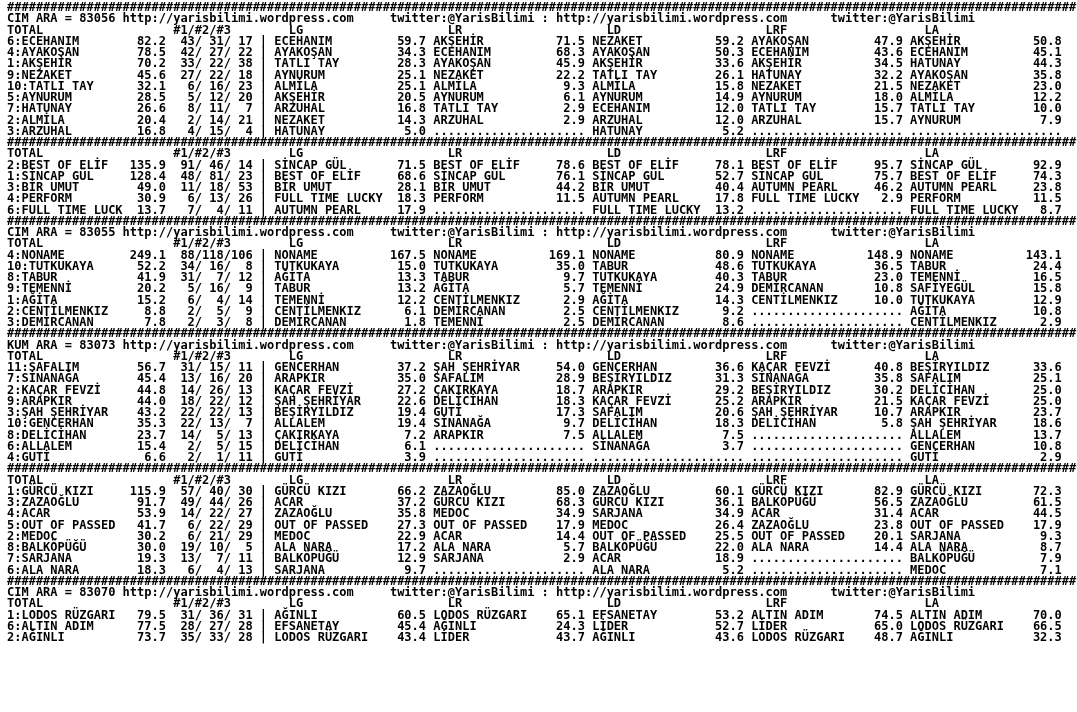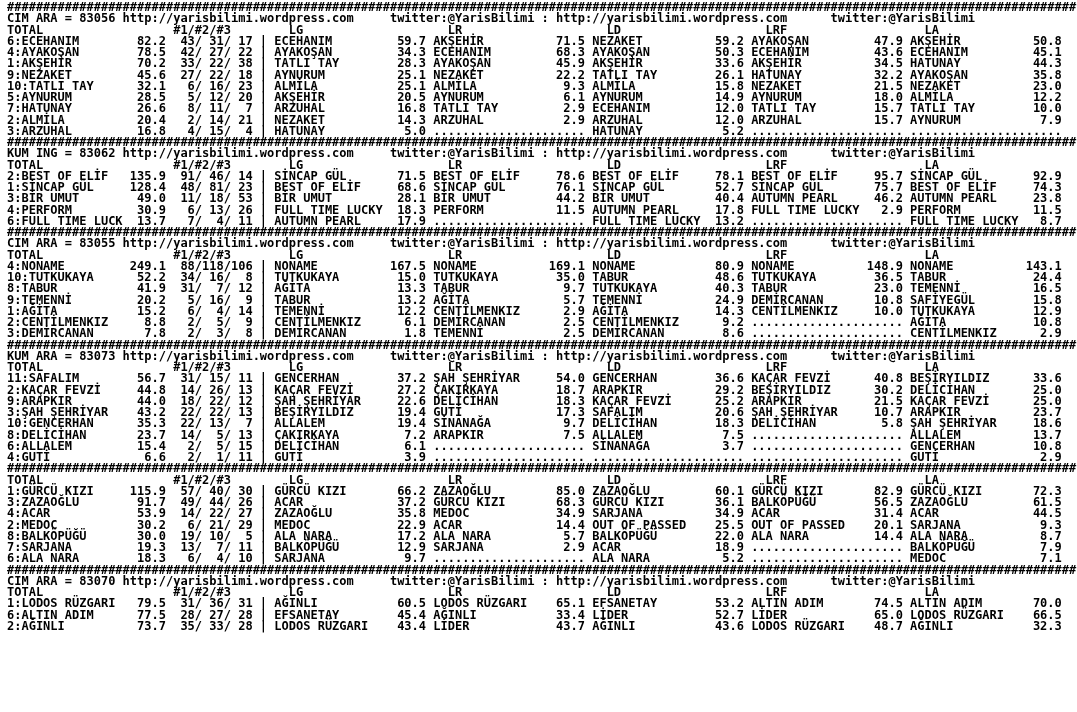--- a/index.html
+++ b/index.html
@@ -24,56 +24,57 @@
     <pre class="ln">6:ECEHANIM        82.2  43/ 31/ 17 | ECEHANIM         59.7 AKŞEHİR          71.5 NEZAKET          59.2 AYAKOŞAN         47.9 AKŞEHİR          50.8 </pre>
     <pre class="ln">4:AYAKOŞAN        78.5  42/ 27/ 22 | AYAKOŞAN         34.3 ECEHANIM         68.3 AYAKOŞAN         50.3 ECEHANIM         43.6 ECEHANIM         45.1 </pre>
     <pre class="ln">1:AKŞEHİR         70.2  33/ 22/ 38 | TATLI TAY        28.3 AYAKOŞAN         45.9 AKŞEHİR          33.6 AKŞEHİR          34.5 HATUNAY          44.3 </pre>
     <pre class="ln">9:NEZAKET         45.6  27/ 22/ 18 | AYNURUM          25.1 NEZAKET          22.2 TATLI TAY        26.1 HATUNAY          32.2 AYAKOŞAN         35.8 </pre>
     <pre class="ln">10:TATLI TAY      32.1   6/ 16/ 23 | ALMİLA           25.1 ALMİLA            9.3 ALMİLA           15.8 NEZAKET          21.5 NEZAKET          23.0 </pre>
     <pre class="ln">5:AYNURUM         28.5   5/ 12/ 20 | AKŞEHİR          20.5 AYNURUM           6.1 AYNURUM          14.9 AYNURUM          18.0 ALMİLA           12.2 </pre>
     <pre class="ln">7:HATUNAY         26.6   8/ 11/  7 | ARZUHAL          16.8 TATLI TAY         2.9 ECEHANIM         12.0 TATLI TAY        15.7 TATLI TAY        10.0 </pre>
     <pre class="ln">2:ALMİLA          20.4   2/ 14/ 21 | NEZAKET          14.3 ARZUHAL           2.9 ARZUHAL          12.0 ARZUHAL          15.7 AYNURUM           7.9 </pre>
     <pre class="ln">3:ARZUHAL         16.8   4/ 15/  4 | HATUNAY           5.0 ..................... HATUNAY           5.2 ..................... ..................... </pre>
     <pre class="ln">####################################################################################################################################################</pre>
-    <pre class="ln">KUM ING = 83062 http://yarisbilimi.wordpress.com     twitter:@YarisBilimi : http://yarisbilimi.wordpress.com      twitter:@YarisBilimi</pre>
     <pre class="ln">TOTAL                  #1/#2/#3        LG                    LR                    LD                    LRF                   LA</pre>
     <pre class="ln">2:BEST OF ELİF   135.9  91/ 46/ 14 | SİNCAP GÜL       71.5 BEST OF ELİF     78.6 BEST OF ELİF     78.1 BEST OF ELİF     95.7 SİNCAP GÜL       92.9 </pre>
     <pre class="ln">1:SİNCAP GÜL     128.4  48/ 81/ 23 | BEST OF ELİF     68.6 SİNCAP GÜL       76.1 SİNCAP GÜL       52.7 SİNCAP GÜL       75.7 BEST OF ELİF     74.3 </pre>
     <pre class="ln">3:BİR UMUT        49.0  11/ 18/ 53 | BİR UMUT         28.1 BİR UMUT         44.2 BİR UMUT         40.4 AUTUMN PEARL     46.2 AUTUMN PEARL     23.8 </pre>
     <pre class="ln">4:PERFORM         30.9   6/ 13/ 26 | FULL TIME LUCKY  18.3 PERFORM          11.5 AUTUMN PEARL     17.8 FULL TIME LUCKY   2.9 PERFORM          11.5 </pre>
     <pre class="ln">6:FULL TIME LUCK  13.7   7/  4/ 11 | AUTUMN PEARL     17.9 ..................... FULL TIME LUCKY  13.2 ..................... FULL TIME LUCKY   8.7 </pre>
     <pre class="ln">####################################################################################################################################################</pre>
     <pre class="ln">CIM ARA = 83055 http://yarisbilimi.wordpress.com     twitter:@YarisBilimi : http://yarisbilimi.wordpress.com      twitter:@YarisBilimi</pre>
     <pre class="ln">TOTAL                  #1/#2/#3        LG                    LR                    LD                    LRF                   LA</pre>
     <pre class="ln">4:NONAME         249.1  88/118/106 | NONAME          167.5 NONAME          169.1 NONAME           80.9 NONAME          148.9 NONAME          143.1 </pre>
     <pre class="ln">10:TUTKUKAYA      52.2  34/ 16/  8 | TUTKUKAYA        15.0 TUTKUKAYA        35.0 TABUR            48.6 TUTKUKAYA        36.5 TABUR            24.4 </pre>
     <pre class="ln">8:TABUR           41.9  31/  7/ 12 | AĞİTA            13.3 TABUR             9.7 TUTKUKAYA        40.3 TABUR            23.0 TEMENNİ          16.5 </pre>
     <pre class="ln">9:TEMENNİ         20.2   5/ 16/  9 | TABUR            13.2 AĞİTA             5.7 TEMENNİ          24.9 DEMİRCANAN       10.8 SAFİYEGÜL        15.8 </pre>
     <pre class="ln">1:AĞİTA           15.2   6/  4/ 14 | TEMENNİ          12.2 CENTİLMENKIZ      2.9 AĞİTA            14.3 CENTİLMENKIZ     10.0 TUTKUKAYA        12.9 </pre>
     <pre class="ln">2:CENTİLMENKIZ     8.8   2/  5/  9 | CENTİLMENKIZ      6.1 DEMİRCANAN        2.5 CENTİLMENKIZ      9.2 ..................... AĞİTA            10.8 </pre>
     <pre class="ln">3:DEMİRCANAN       7.8   2/  3/  8 | DEMİRCANAN        1.8 TEMENNİ           2.5 DEMİRCANAN        8.6 ..................... CENTİLMENKIZ      2.9 </pre>
     <pre class="ln">####################################################################################################################################################</pre>
     <pre class="ln">KUM ARA = 83073 http://yarisbilimi.wordpress.com     twitter:@YarisBilimi : http://yarisbilimi.wordpress.com      twitter:@YarisBilimi</pre>
     <pre class="ln">TOTAL                  #1/#2/#3        LG                    LR                    LD                    LRF                   LA</pre>
     <pre class="ln">11:SAFALIM        56.7  31/ 15/ 11 | GENCERHAN        37.2 ŞAH ŞEHRİYAR     54.0 GENCERHAN        36.6 KAÇAR FEVZİ      40.8 BEŞİRYILDIZ      33.6 </pre>
+    <pre class="ln">7:SİNANAĞA        45.4  13/ 16/ 20 | ARAPKIR          35.0 SAFALIM          28.9 BEŞİRYILDIZ      31.3 SİNANAĞA         35.8 SAFALIM          25.1 </pre>
     <pre class="ln">2:KAÇAR FEVZİ     44.8  14/ 26/ 13 | KAÇAR FEVZİ      27.2 ÇAKIRKAYA        18.7 ARAPKIR          29.2 BEŞİRYILDIZ      30.2 DELİCİHAN        25.0 </pre>
     <pre class="ln">9:ARAPKIR         44.0  18/ 22/ 12 | ŞAH ŞEHRİYAR     22.6 DELİCİHAN        18.3 KAÇAR FEVZİ      25.2 ARAPKIR          21.5 KAÇAR FEVZİ      25.0 </pre>
     <pre class="ln">3:ŞAH ŞEHRİYAR    43.2  22/ 22/ 13 | BEŞİRYILDIZ      19.4 GUTİ             17.3 SAFALIM          20.6 ŞAH ŞEHRİYAR     10.7 ARAPKIR          23.7 </pre>
     <pre class="ln">10:GENCERHAN      35.3  22/ 13/  7 | ALLALEM          19.4 SİNANAĞA          9.7 DELİCİHAN        18.3 DELİCİHAN         5.8 ŞAH ŞEHRİYAR     18.6 </pre>
     <pre class="ln">8:DELİCİHAN       23.7  14/  5/ 13 | ÇAKIRKAYA         7.2 ARAPKIR           7.5 ALLALEM           7.5 ..................... ALLALEM          13.7 </pre>
     <pre class="ln">6:ALLALEM         15.4   2/  5/ 15 | DELİCİHAN         6.1 ..................... SİNANAĞA          3.7 ..................... GENCERHAN        10.8 </pre>
     <pre class="ln">4:GUTİ             6.6   2/  1/ 11 | GUTİ              3.9 ..................... ..................... ..................... GUTİ              2.9 </pre>
     <pre class="ln">####################################################################################################################################################</pre>
     <pre class="ln">TOTAL                  #1/#2/#3        LG                    LR                    LD                    LRF                   LA</pre>
     <pre class="ln">1:GÜRCÜ KIZI     115.9  57/ 40/ 30 | GÜRCÜ KIZI       66.2 ZAZAOĞLU         85.0 ZAZAOĞLU         60.1 GÜRCÜ KIZI       82.9 GÜRCÜ KIZI       72.3 </pre>
     <pre class="ln">3:ZAZAOĞLU        91.7  49/ 44/ 26 | ACAR             37.2 GÜRCÜ KIZI       68.3 GÜRCÜ KIZI       36.1 BALKÖPÜĞÜ        56.5 ZAZAOĞLU         61.5 </pre>
     <pre class="ln">4:ACAR            53.9  14/ 22/ 27 | ZAZAOĞLU         35.8 MEDOC            34.9 SARJANA          34.9 ACAR             31.4 ACAR             44.5 </pre>
+    <pre class="ln">5:OUT OF PASSED   41.7   6/ 22/ 29 | OUT OF PASSED    27.3 OUT OF PASSED    17.9 MEDOC            26.4 ZAZAOĞLU         23.8 OUT OF PASSED    17.9 </pre>
     <pre class="ln">2:MEDOC           30.2   6/ 21/ 29 | MEDOC            22.9 ACAR             14.4 OUT OF PASSED    25.5 OUT OF PASSED    20.1 SARJANA           9.3 </pre>
     <pre class="ln">8:BALKÖPÜĞÜ       30.0  19/ 10/  5 | ALA NARA         17.2 ALA NARA          5.7 BALKÖPÜĞÜ        22.0 ALA NARA         14.4 ALA NARA          8.7 </pre>
     <pre class="ln">7:SARJANA         19.3  13/  7/ 11 | BALKÖPÜĞÜ        12.9 SARJANA           2.9 ACAR             18.9 ..................... BALKÖPÜĞÜ         7.9 </pre>
-    <pre class="ln">6:ALA NARA        18.3   6/  4/ 10 | SARJANA           9.7 ..................... ALA NARA          5.2 ..................... MEDOC             7.1 </pre>
+    <pre class="ln">6:ALA NARA        18.3   6/  4/ 13 | SARJANA           9.7 ..................... ALA NARA          5.2 ..................... MEDOC             7.1 </pre>
     <pre class="ln">####################################################################################################################################################</pre>
     <pre class="ln">CIM ARA = 83070 http://yarisbilimi.wordpress.com     twitter:@YarisBilimi : http://yarisbilimi.wordpress.com      twitter:@YarisBilimi</pre>
     <pre class="ln">TOTAL                  #1/#2/#3        LG                    LR                    LD                    LRF                   LA</pre>
     <pre class="ln">1:LODOS RÜZGARI   79.5  31/ 36/ 31 | AĞINLI           60.5 LODOS RÜZGARI    65.1 EFSANETAY        53.2 ALTIN ADIM       74.5 ALTIN ADIM       70.0 </pre>
-    <pre class="ln">6:ALTIN ADIM      77.5  28/ 27/ 28 | EFSANETAY        45.4 AĞINLI           33.4 LİDER            52.7 LİDER            65.0 LODOS RÜZGARI    66.5 </pre>
+    <pre class="ln">6:ALTIN ADIM      77.5  28/ 27/ 28 | EFSANETAY        45.4 AĞINLI           24.3 LİDER            52.7 LİDER            65.0 LODOS RÜZGARI    66.5 </pre>
     <pre class="ln">2:AĞINLI          73.7  35/ 33/ 28 | LODOS RÜZGARI    43.4 LİDER            43.7 AĞINLI           43.6 LODOS RÜZGARI    48.7 AĞINLI           32.3 </pre>
   </div>
 
 </body></html>

